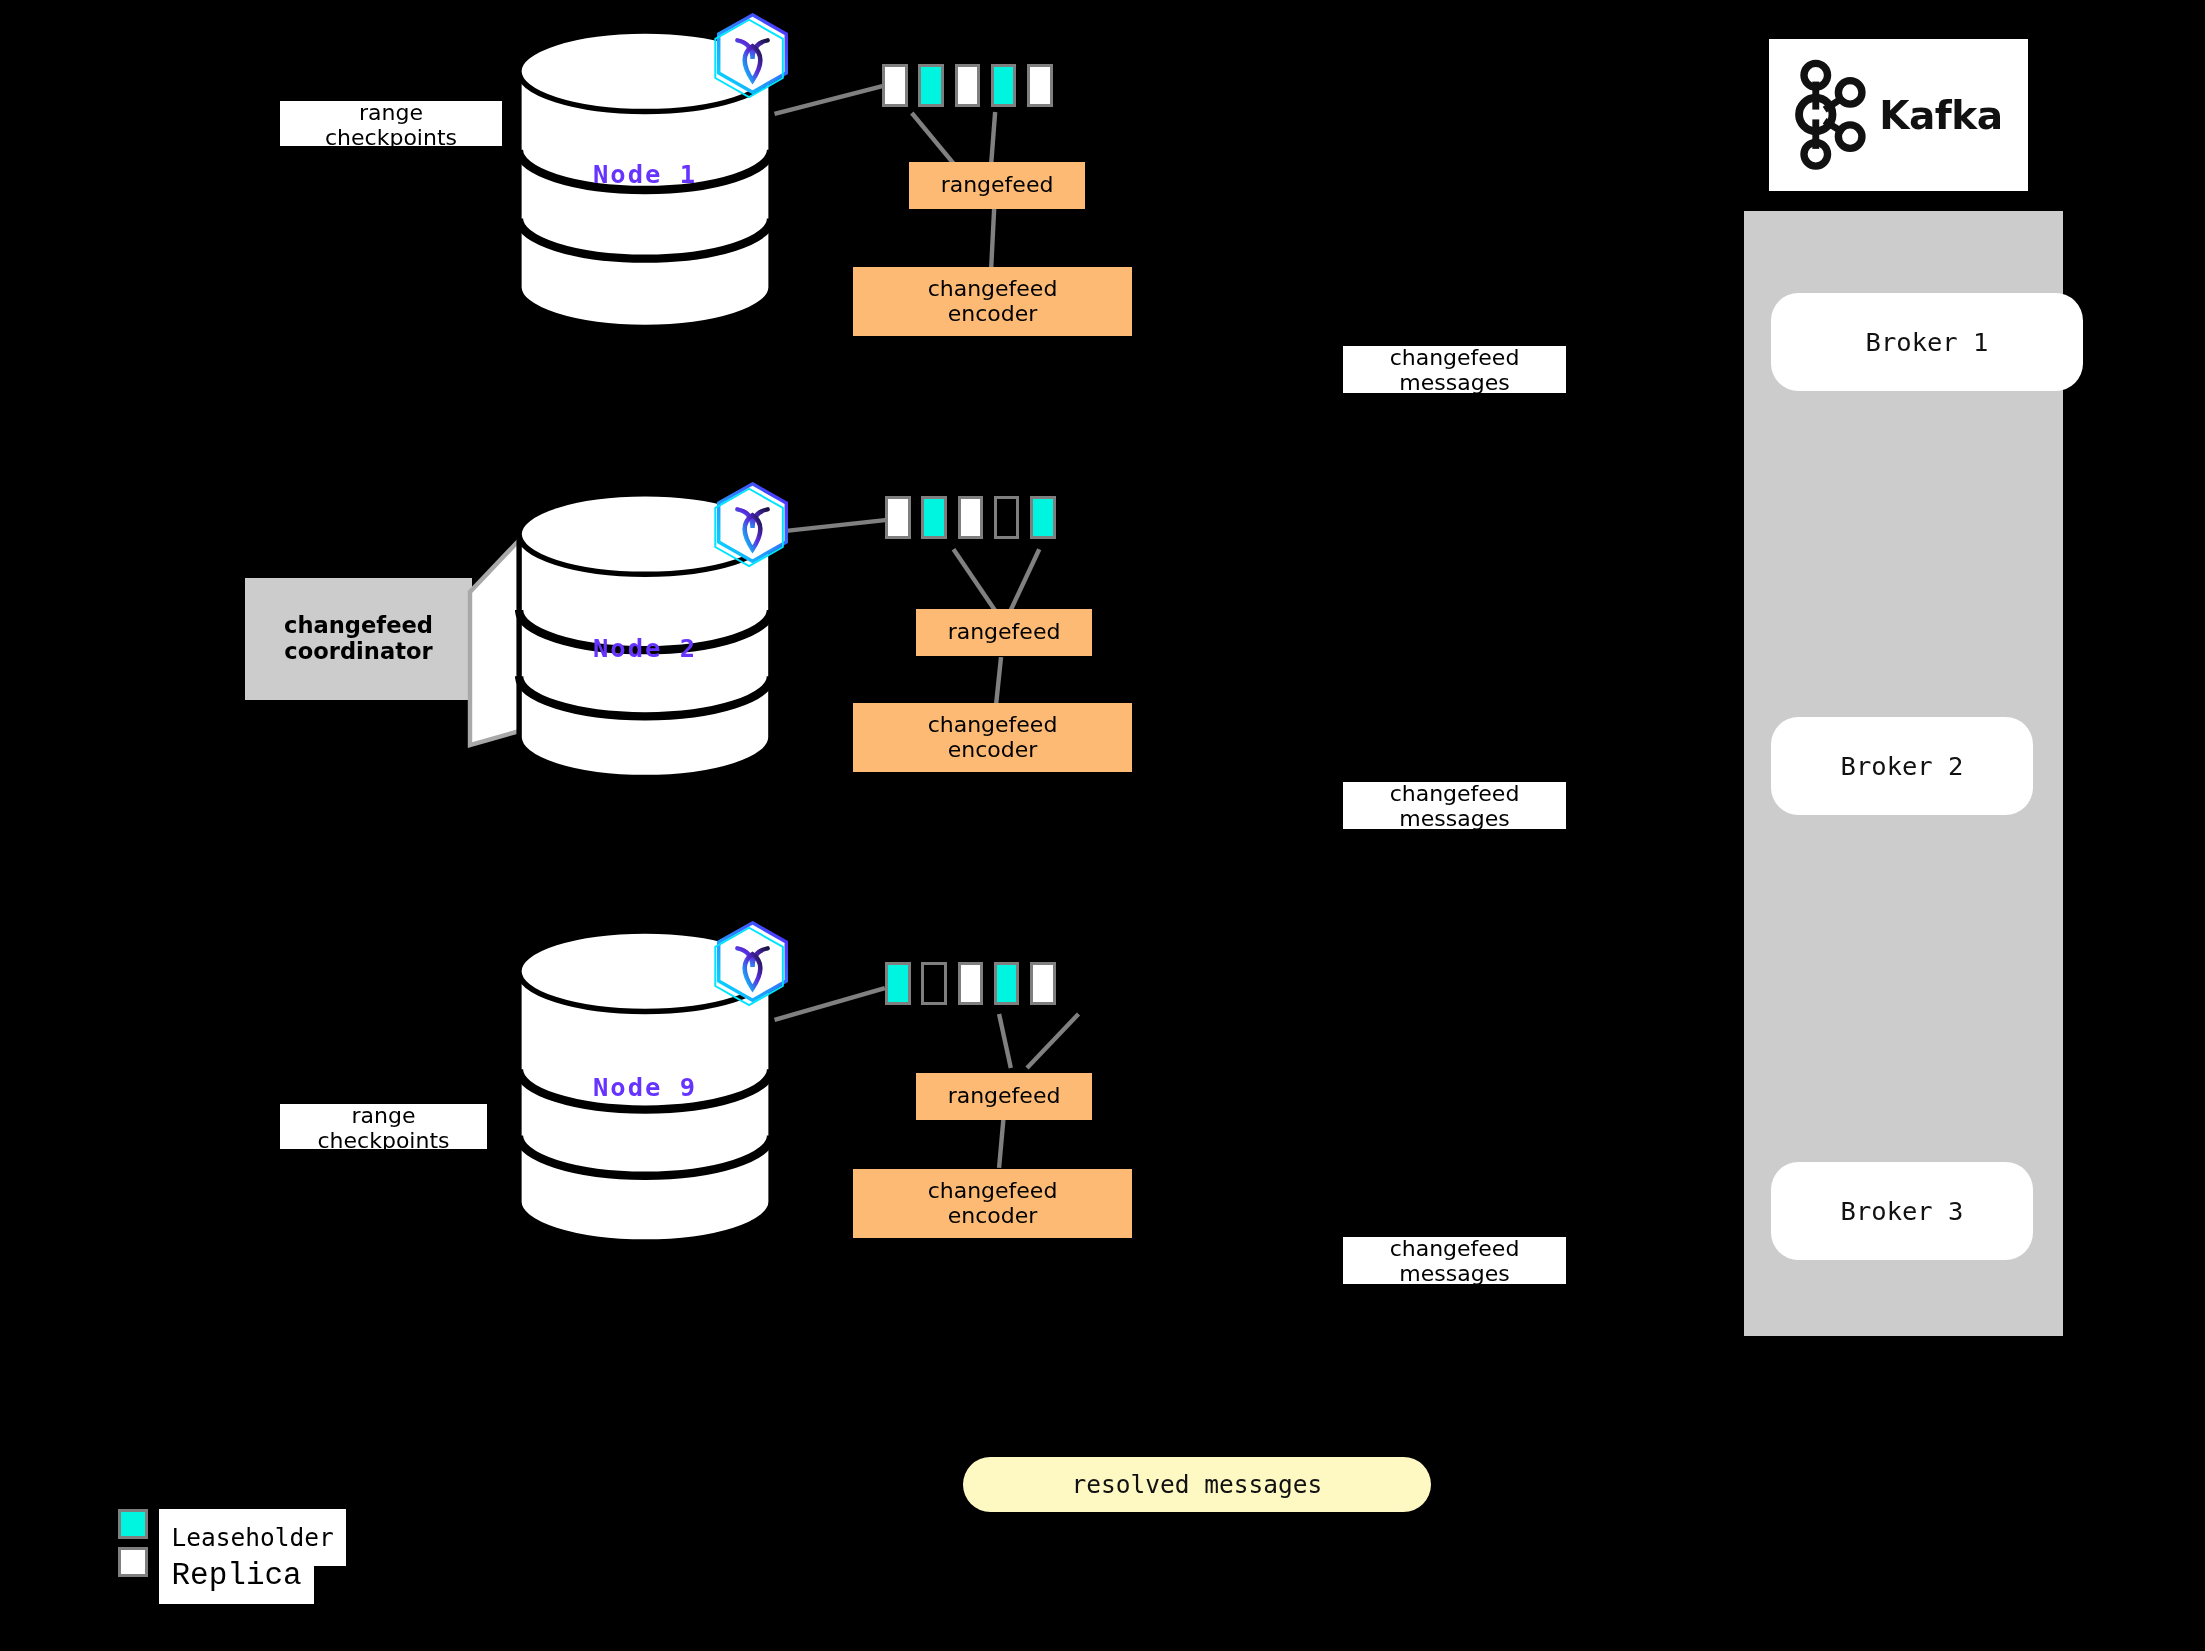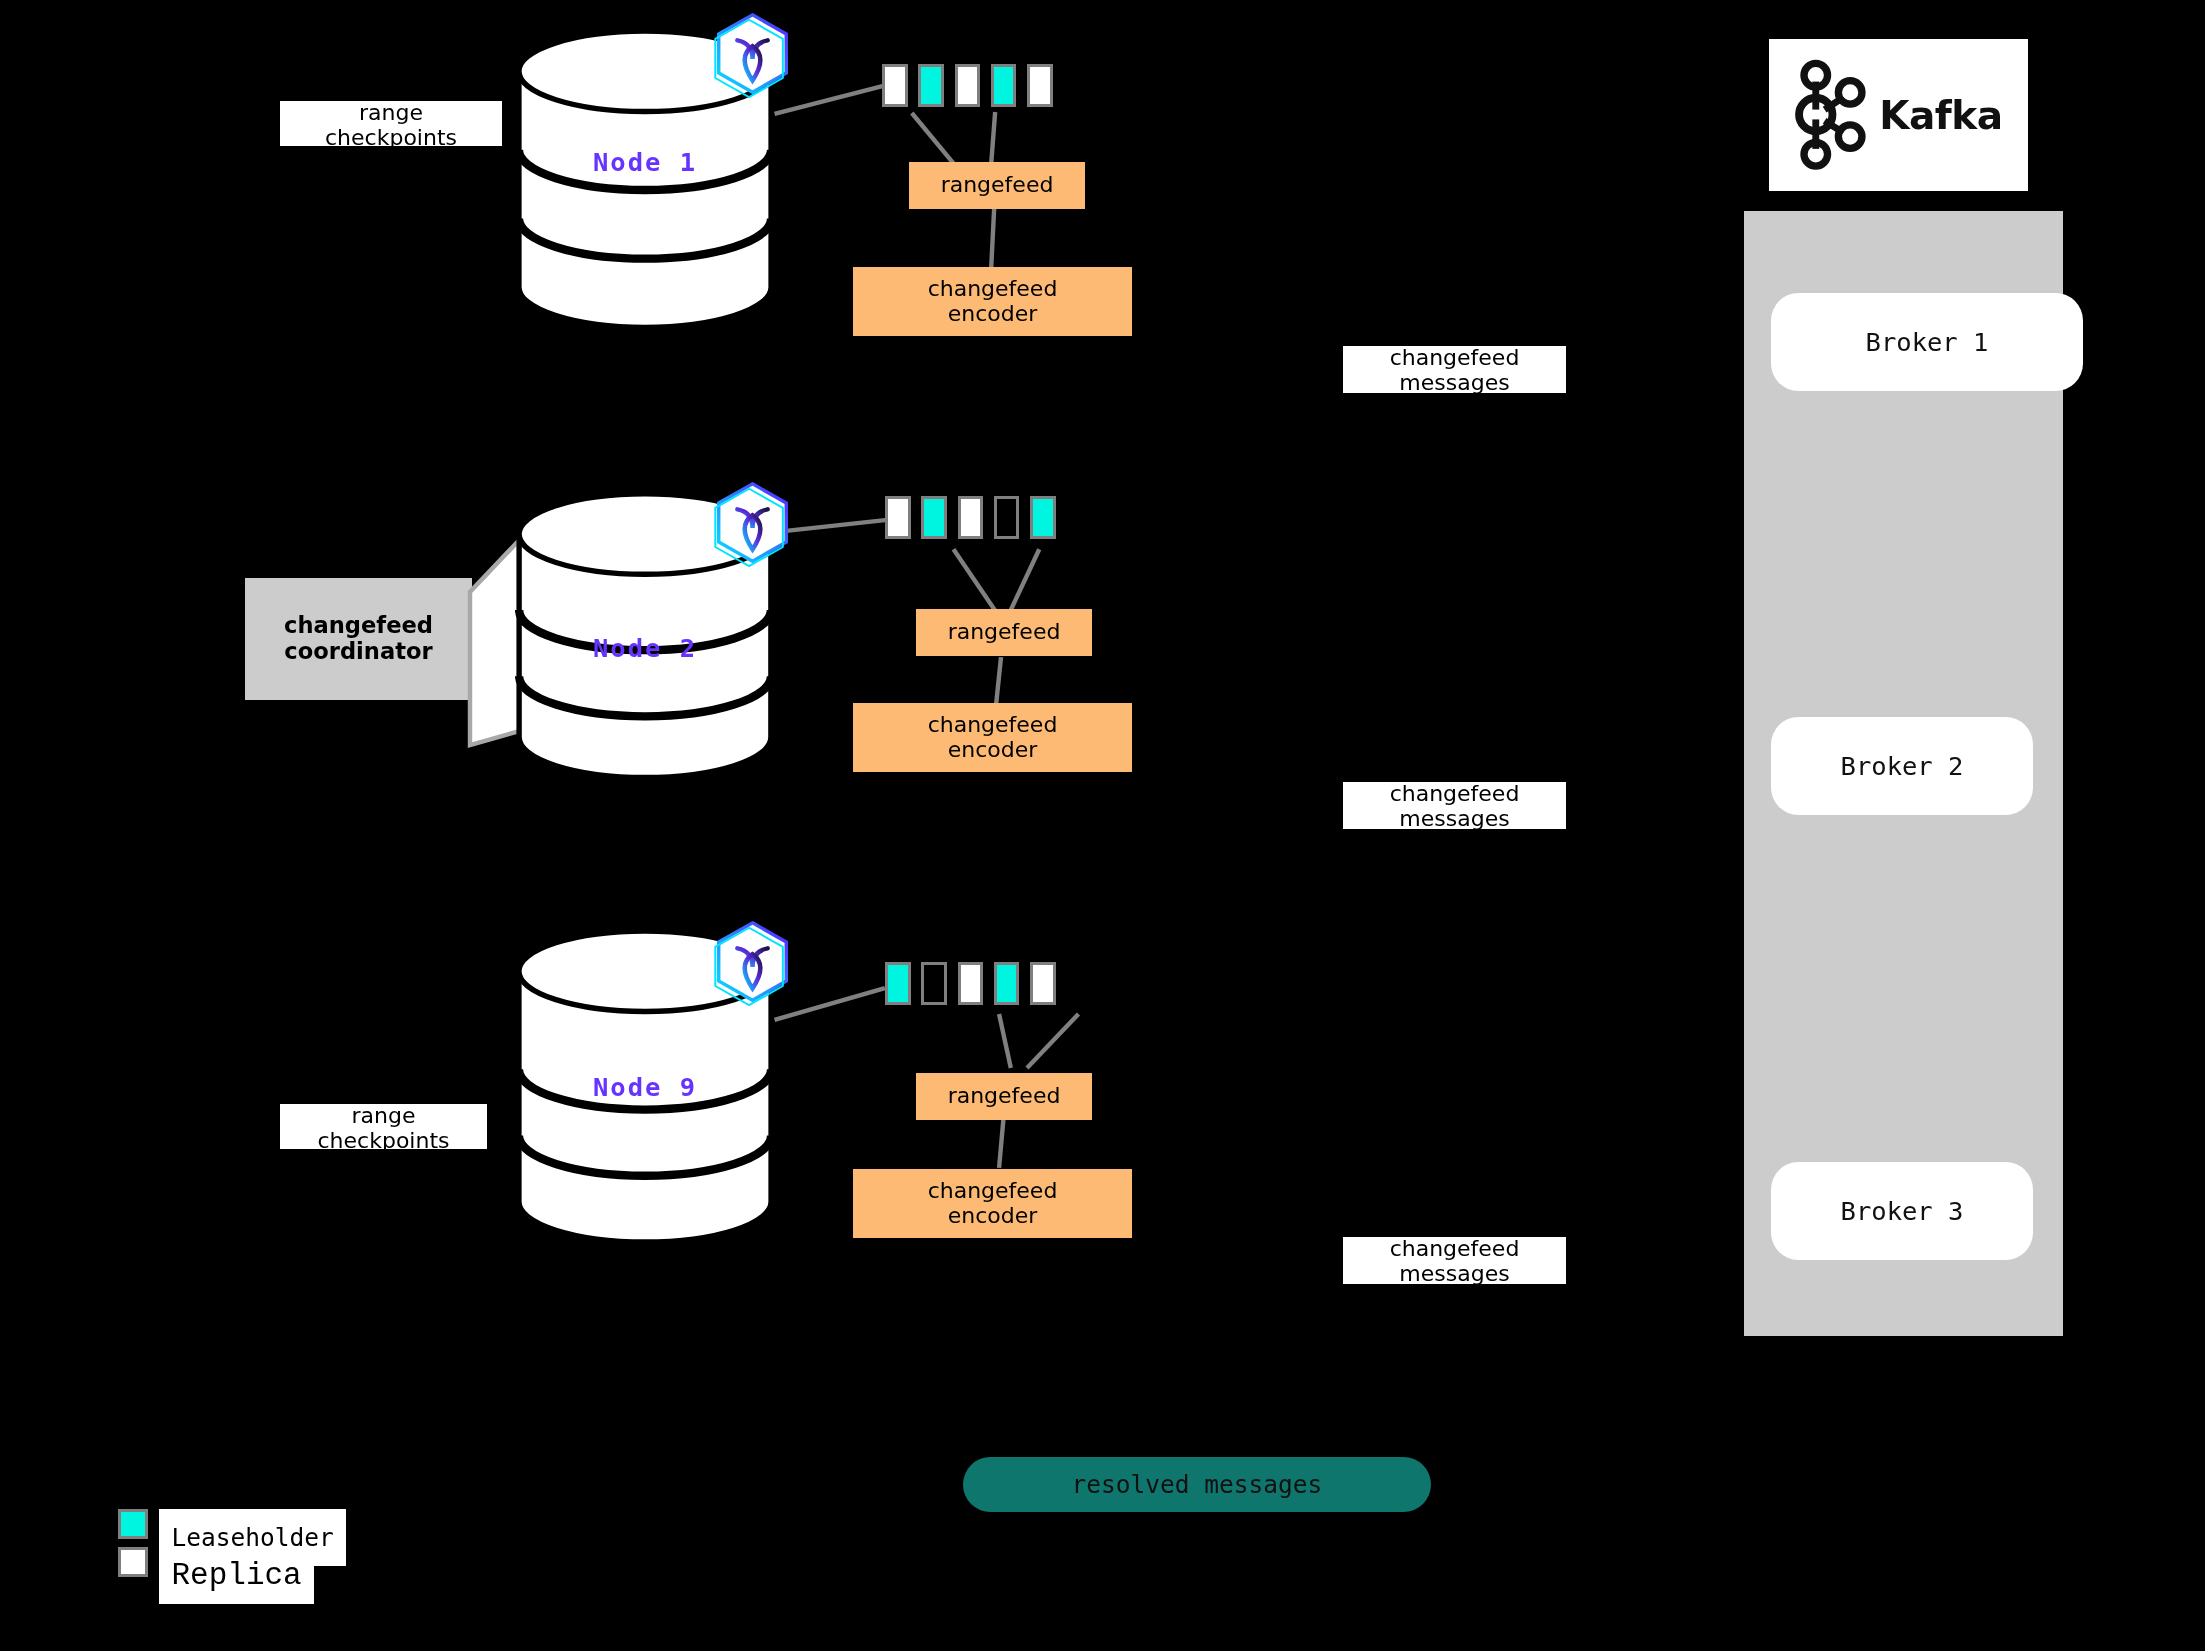--- a/index.html
+++ b/index.html
@@ -46,21 +46,21 @@
   .kafka-logo{position:absolute;background:#ffffff;
       display:flex;align-items:center;justify-content:center;gap:10.8px;}
   .kafka-word{font-family:"DejaVu Sans",sans-serif;font-weight:bold;
       color:#111;letter-spacing:-0.5px;}
   .kafka-body{position:absolute;background:#cccccc;}
   .broker{position:absolute;background:#ffffff;border-radius:27.5px;
       display:flex;align-items:center;justify-content:center;
       font-family:"DejaVu Sans Mono",monospace;color:#111;}
 
   
-  .pill{position:absolute;background:#0f766e;border-radius:490px;
+  .pill{position:absolute;background:#fef9c3;border-radius:490px;
       display:flex;align-items:center;justify-content:center;
       font-family:"DejaVu Sans Mono",monospace;color:#111;}
 
   
   .legend{position:absolute;}
   .legend-row{position:absolute;display:flex;align-items:flex-start;}
   .legend-swatch{width:30px;height:30px;border:3.4px solid #7f7f7f;box-sizing:border-box;}
   .legend-text{background:#ffffff;color:#000;
       font-family:"DejaVu Sans Mono",monospace;
       display:flex;align-items:center;}
@@ -101,21 +101,21 @@
   <polygon points="4204,684 4265,700 4204,716" fill="#000000"></polygon>
 </svg>
 
 <div class="node" style="left:515px;top:27px;width:260px;height:302px;">
   <svg width="260" height="302" viewBox="0 0 530 615">
     <path d="M8 90 a257 82 0 0 1 514 0 v440 a257 82 0 0 1 -514 0 z" fill="#ffffff" stroke="#000000" stroke-width="11"></path>
     <ellipse cx="265" cy="90" rx="257" ry="82" fill="#ffffff" stroke="#000000" stroke-width="11"></ellipse>
     <path d="M8 250 a257 82 0 0 0 514 0" fill="none" stroke="#000000" stroke-width="17"></path>
     <path d="M8 390 a257 82 0 0 0 514 0" fill="none" stroke="#000000" stroke-width="17"></path>
   </svg>
-  <div class="node-label" style="top:120px;font-size:25.5px;">Node 1</div>
+  <div class="node-label" style="top:132px;font-size:25.5px;">Node 1</div>
 </div>
 
 <div class="crdb" style="left:706px;top:5.9px;width:93px;height:98px;">
   <svg width="93" height="98" viewBox="0 0 190 200">
     <defs>
       <linearGradient id="hexg1" x1="0" y1="1" x2="1" y2="0">
         <stop offset="0%" stop-color="#00e5ff"></stop>
           <stop offset="100%" stop-color="#5522ff"></stop>
       </linearGradient>
       <linearGradient id="bugg1" x1="0" y1="1" x2="1" y2="0">

